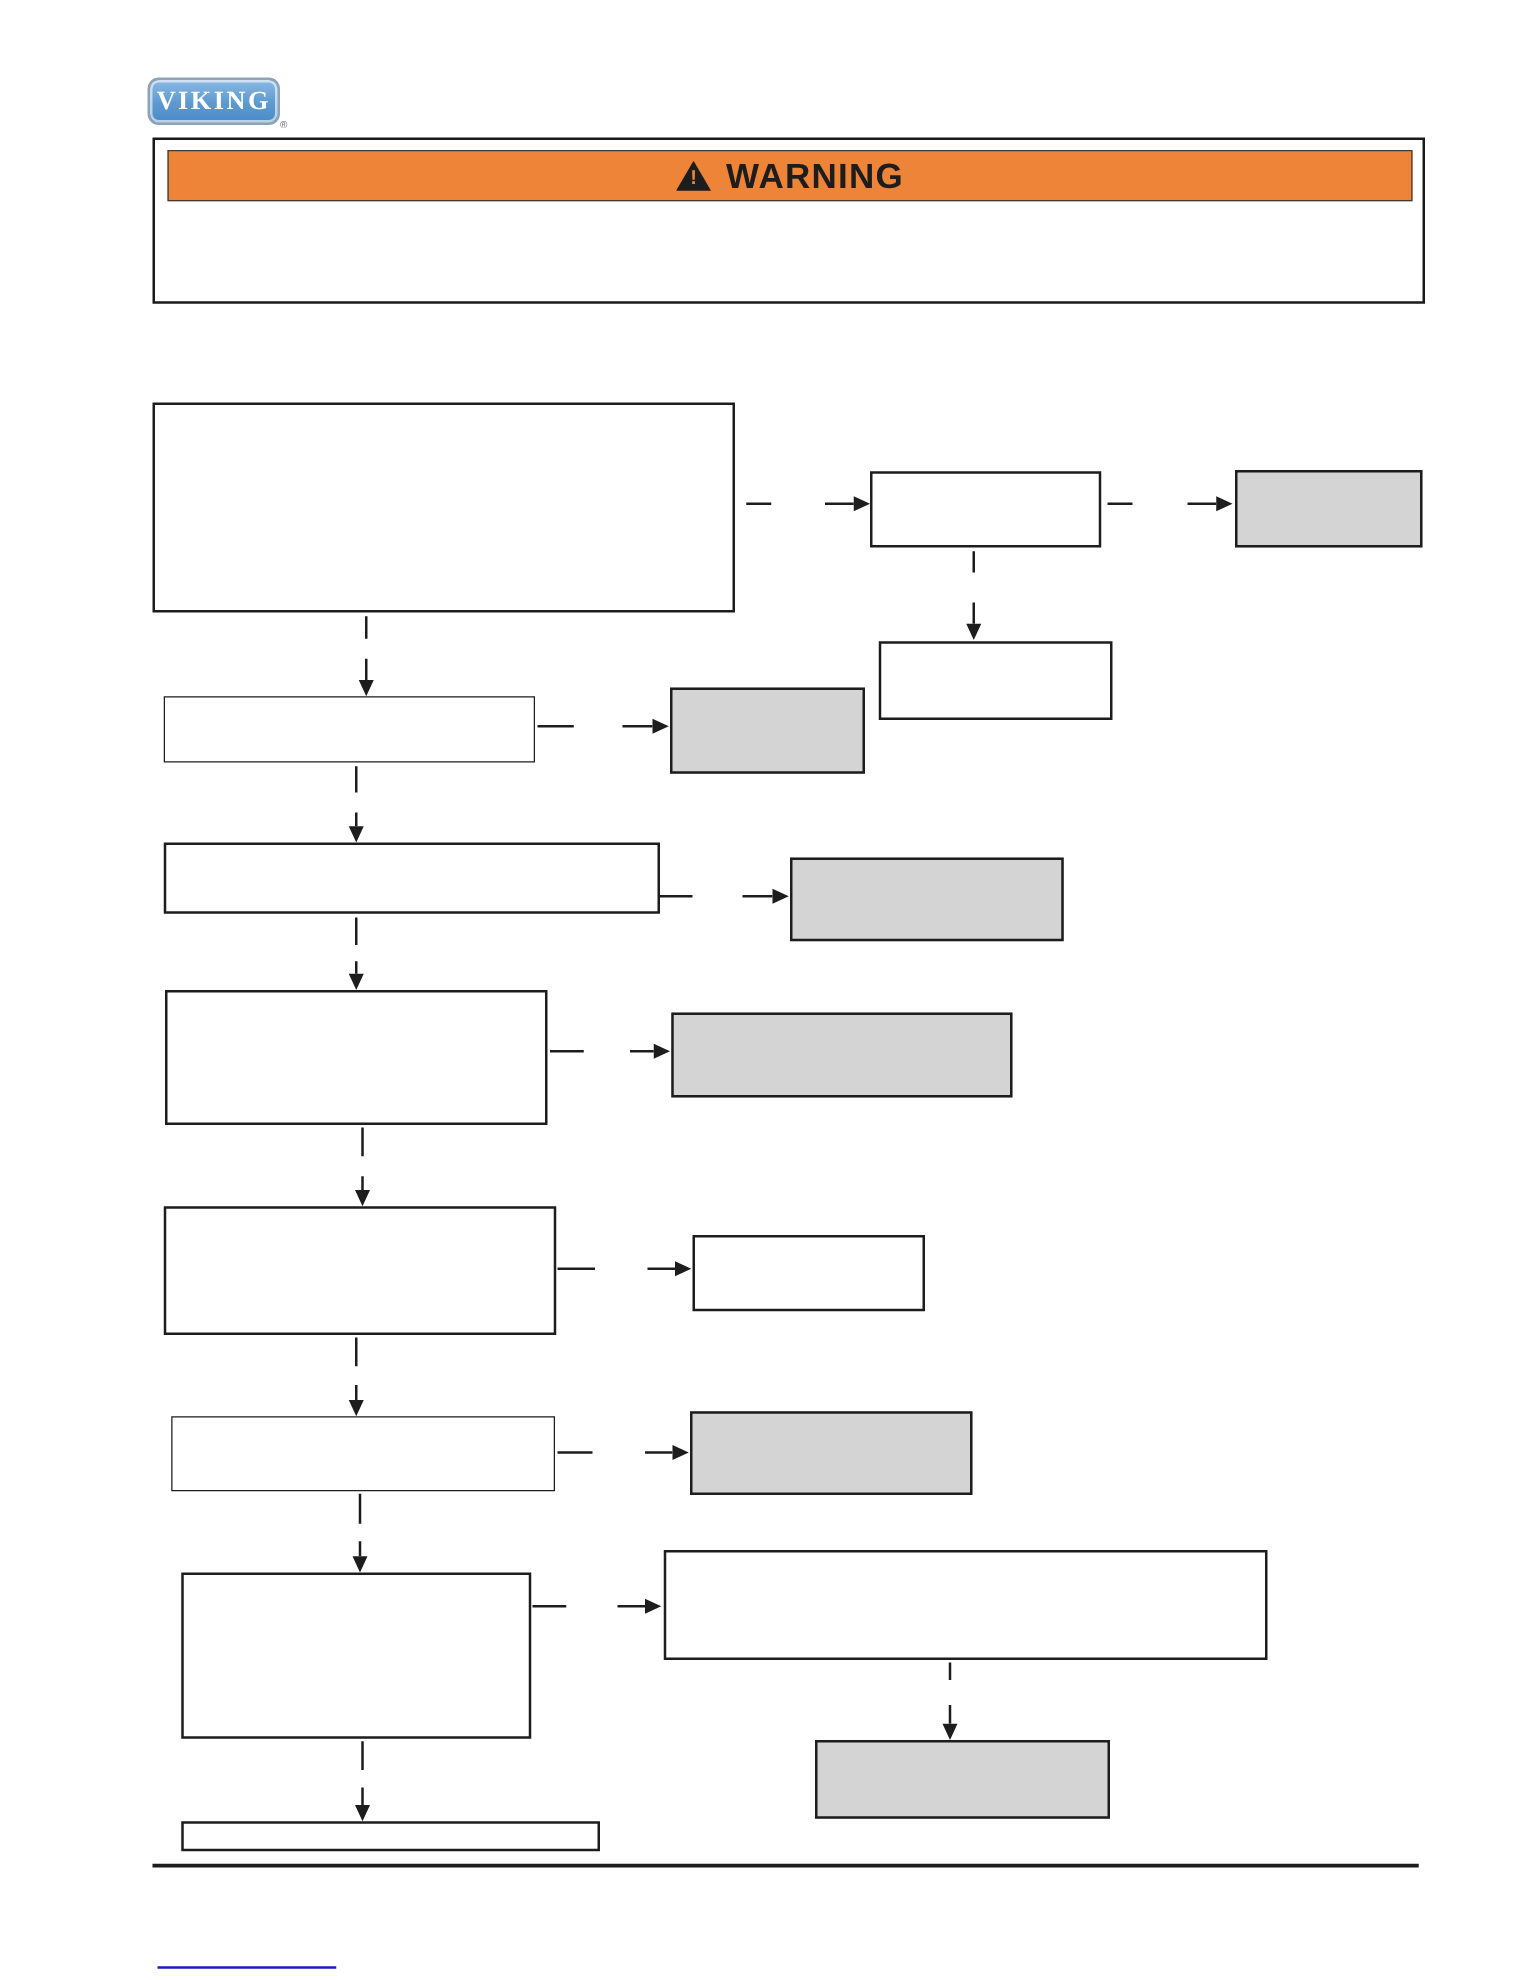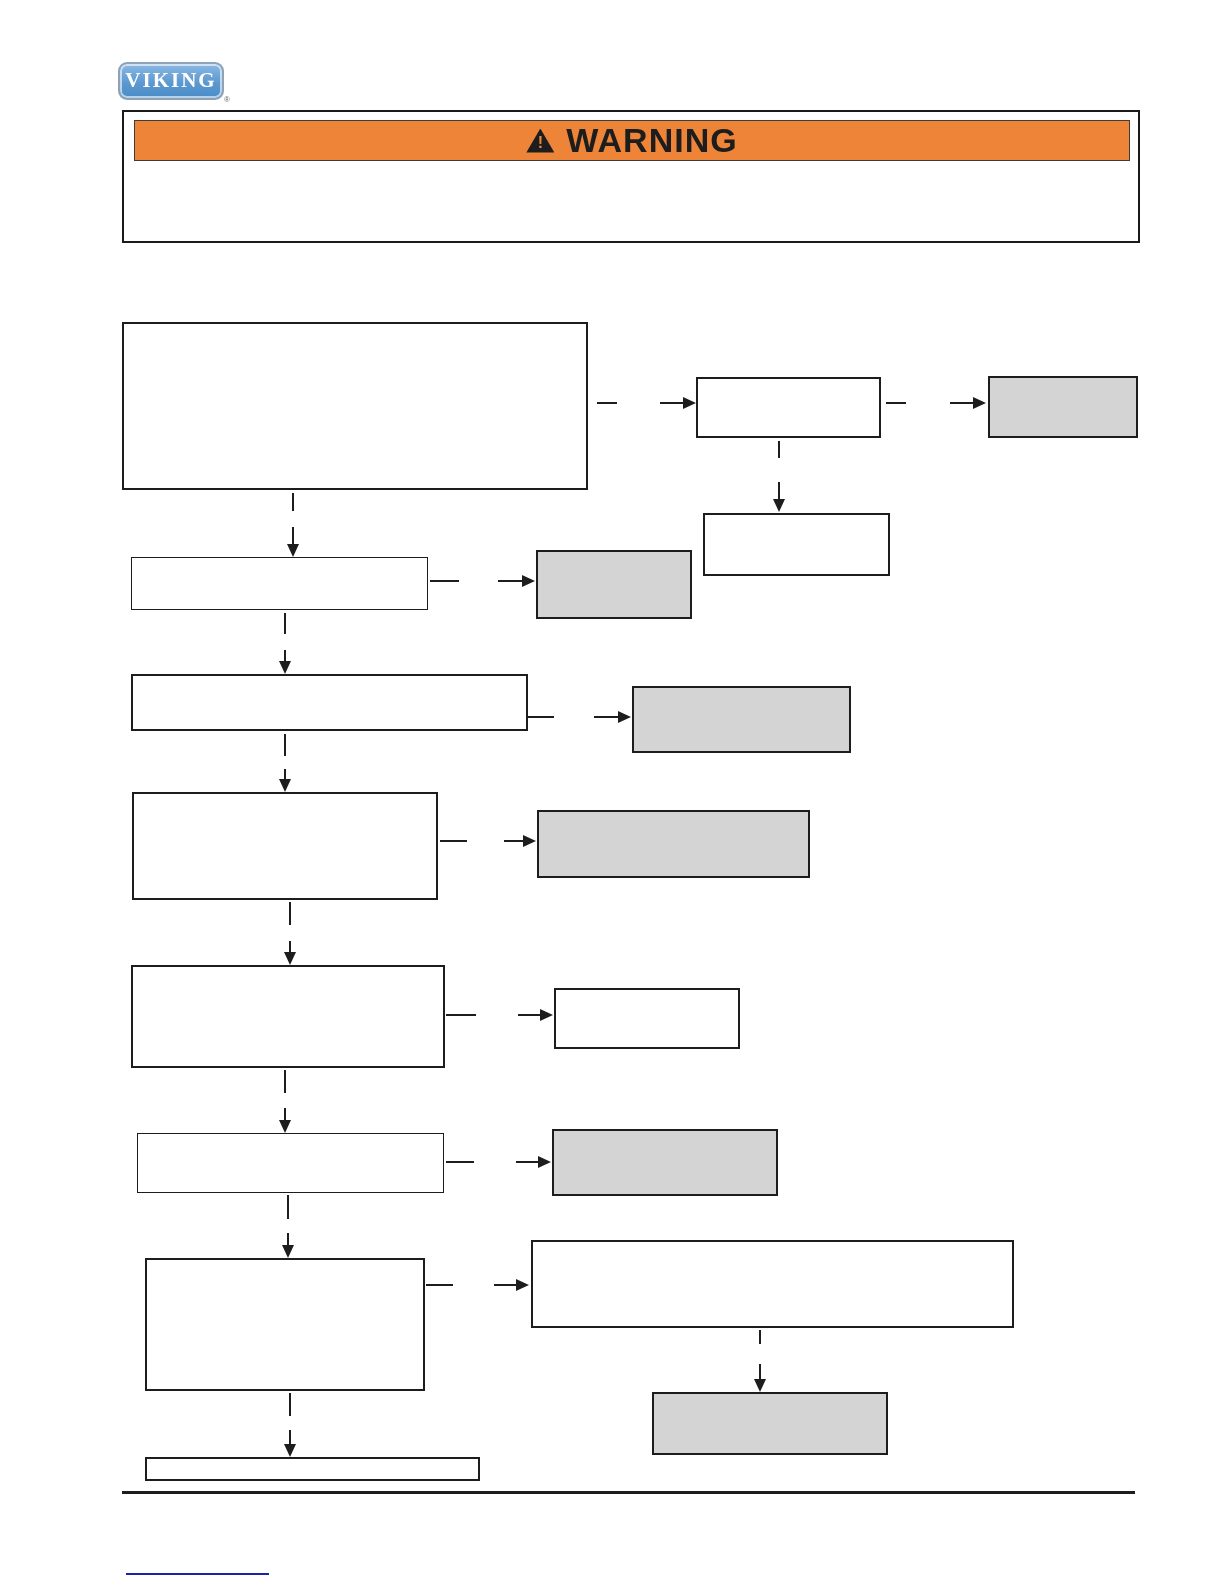--- a/index.html
+++ b/index.html
@@ -36,21 +36,21 @@
   .warn-tri{
     position:relative;width:28px;height:24px;background:#1d1d1d;
     clip-path:polygon(50% 0,100% 100%,0 100%);
     display:flex;align-items:flex-end;justify-content:center;
   }
   .warn-tri span{
     color:#ee8438;font-weight:bold;font-size:16px;line-height:1;
     padding-bottom:2px;font-family:"Liberation Sans",sans-serif;
   }
   .warn-title{
-    font-weight:bold;font-size:34px;letter-spacing:1px;color:#1d1d1d;
+    font-weight:bold;font-size:28px;letter-spacing:1px;color:#1d1d1d;
   }
   
   #diagram{position:absolute;left:0;top:0;width:100%;height:100%;}
   .node{
     position:absolute;box-sizing:border-box;border-style:solid;border-color:#1d1d1d;
     font-size:13px;color:#1d1d1d;
   }
   .node.white{background:#ffffff;}
   .node.gray{background:#d3d4d3;}
   .edge-seg{position:absolute;background:#1d1d1d;}

